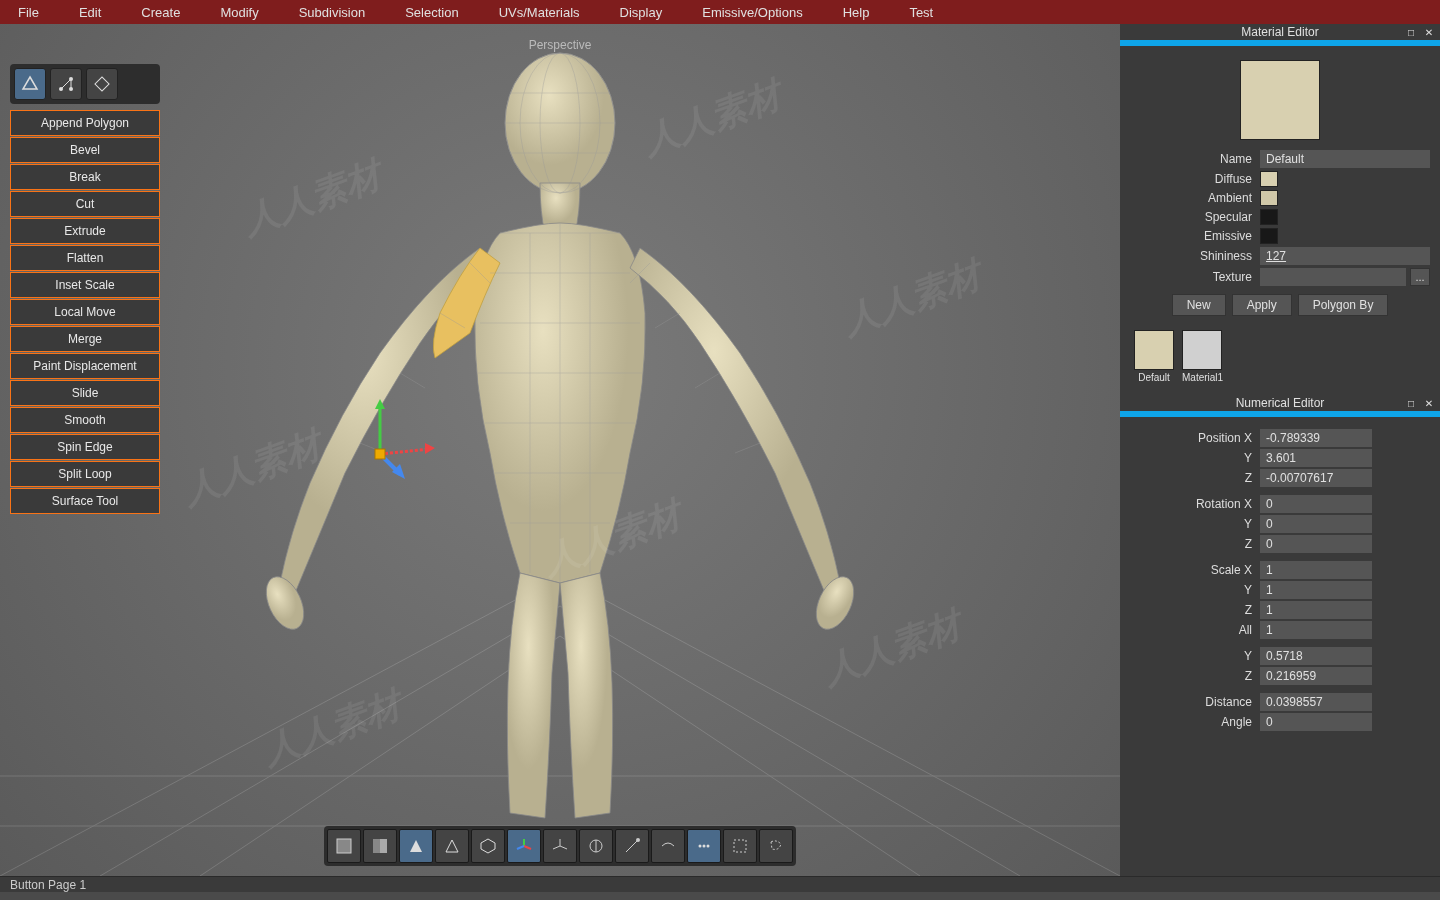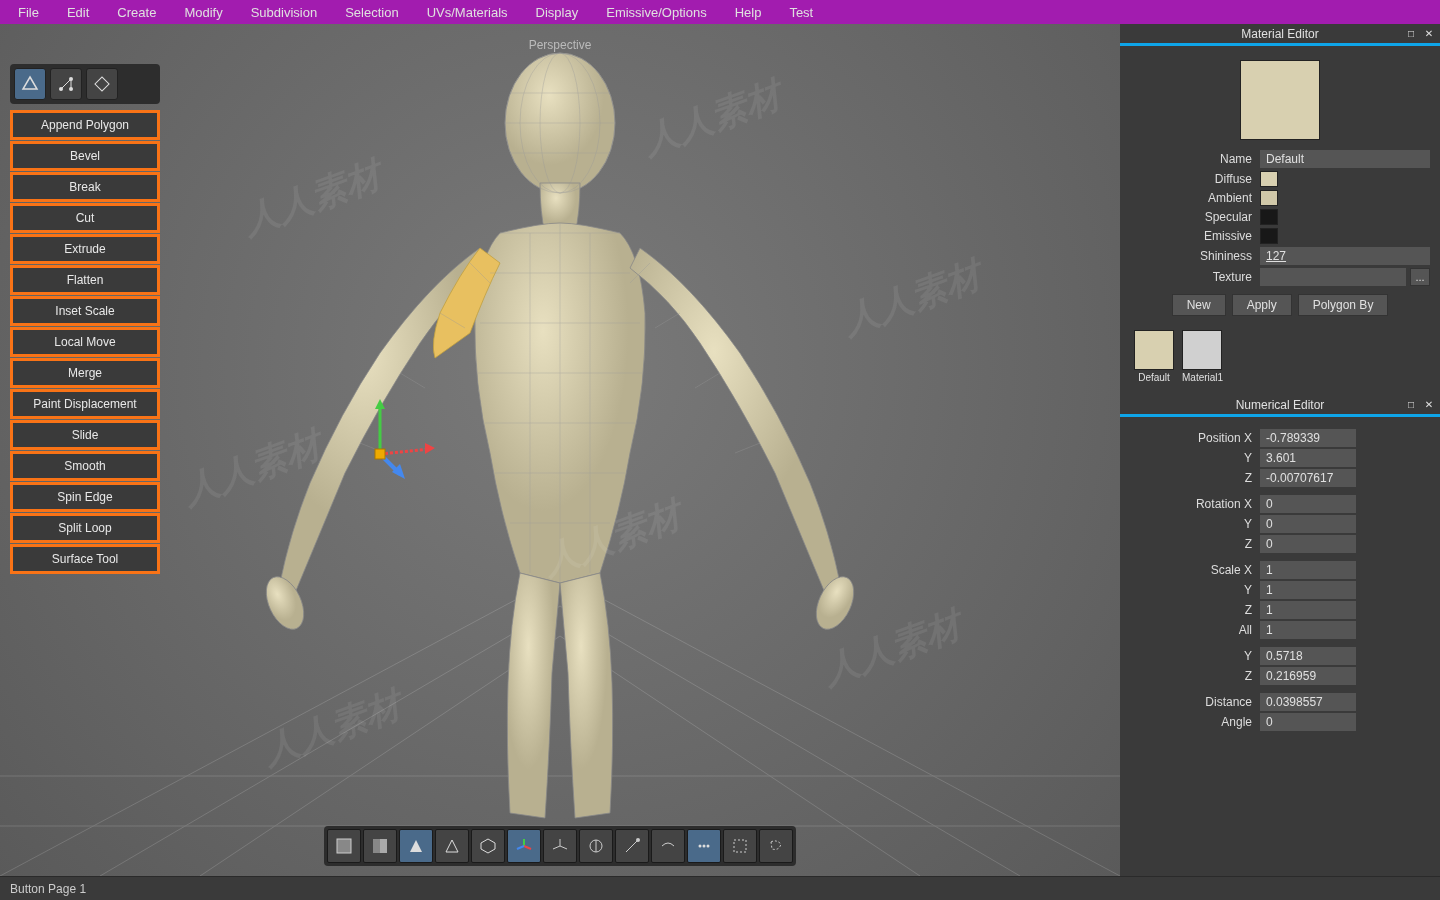--- a/index.html
+++ b/index.html
@@ -1,53 +1,53 @@
 <!DOCTYPE html>
 <html><head>
 <meta charset="utf-8">
 <style>
 * { margin: 0; padding: 0; box-sizing: border-box; font-family: Arial, sans-serif; }
 body { width: 1440px; height: 900px; background: #4a4a4a; color: #e0e0e0; overflow: hidden; position: relative; }
 
 
-.menubar { height: 24px; background: #a21caf; display: flex; align-items: center; padding: 0 8px; gap: 8px; font-size: 13px; }
+.menubar { height: 24px; background: #7f1d1d; display: flex; align-items: center; padding: 0 8px; gap: 20px; font-size: 13px; }
 .menubar .menu-item { padding: 2px 10px; cursor: pointer; }
 
 
 .main { display: flex; height: 852px; }
 .viewport-area { flex: 1; position: relative; background: #6b6b6b; }
 .right-panels { width: 320px; background: #3a3a3a; display: flex; flex-direction: column; }
 
 
 .left-toolbar { position: absolute; left: 10px; top: 40px; width: 150px; z-index: 10; }
 .toolbar-icons { display: flex; gap: 4px; margin-bottom: 6px; background: #2d2d2d; padding: 4px; border-radius: 4px; }
 .toolbar-icon { width: 32px; height: 32px; background: #444; border: 1px solid #222; border-radius: 3px; display: flex; align-items: center; justify-content: center; cursor: pointer; }
 .toolbar-icon.active { background: #4a6a8a; }
-.tool-btn { display: block; width: 100%; background: #3a3a3a; color: #e8e8e8; border: 3px solid #f97316; padding: 5px 0; font-size: 12px; text-align: center; cursor: pointer; margin-bottom: 1px; }
+.tool-btn { display: block; width: 100%; background: #3a3a3a; color: #e8e8e8; border: 1px solid #f97316; padding: 5px 0; font-size: 12px; text-align: center; cursor: pointer; margin-bottom: 1px; }
 
 
 .viewport-label { position: absolute; top: 14px; left: 50%; transform: translateX(-50%); font-size: 12px; color: #bbb; }
 .viewport-3d { position: absolute; inset: 0; background: radial-gradient(circle at 50% 40%, #7a7a7a 0%, #5a5a5a 100%); }
 
 
 .mannequin { position: absolute; left: 50%; top: 48%; transform: translate(-50%, -50%); }
 
 
 .grid { position: absolute; bottom: 0; left: 0; right: 0; height: 400px; pointer-events: none; opacity: 0.15; }
 
 
 .gizmo { position: absolute; left: 340px; top: 370px; }
 
 
 .bottom-toolbar { position: absolute; bottom: 10px; left: 50%; transform: translateX(-50%); display: flex; gap: 2px; background: #2d2d2d; padding: 3px; border-radius: 4px; }
 .bottom-icon { width: 34px; height: 34px; background: #444; border: 1px solid #1a1a1a; border-radius: 2px; display: flex; align-items: center; justify-content: center; cursor: pointer; }
 .bottom-icon.active { background: #4a6a8a; }
 
 
-.panel-header { height: 22px; background: #3a3a3a; display: flex; align-items: center; justify-content: center; font-size: 12px; position: relative; border-bottom: 3px solid #0ea5e9; }
+.panel-header { height: 22px; background: #3a3a3a; display: flex; align-items: center; justify-content: center; font-size: 12px; position: relative; border-bottom: 6px solid #0ea5e9; }
 .panel-header .panel-controls { position: absolute; right: 4px; display: flex; gap: 4px; }
 .panel-ctrl { width: 14px; height: 14px; cursor: pointer; display: flex; align-items: center; justify-content: center; font-size: 10px; }
 
 
 .material-editor { padding: 8px 10px; background: #3a3a3a; }
 .swatch-large { width: 80px; height: 80px; background: #d8d0b0; margin: 6px auto 10px; border: 1px solid #222; }
 .prop-row { display: flex; align-items: center; margin-bottom: 3px; font-size: 12px; }
 .prop-label { width: 130px; text-align: right; padding-right: 8px; color: #ddd; }
 .prop-input { flex: 1; background: #555; border: none; color: #e0e0e0; padding: 2px 6px; font-size: 12px; height: 18px; }
 .color-chip { width: 18px; height: 16px; border: 1px solid #222; }
@@ -55,26 +55,26 @@
 .panel-btn { background: #555; color: #e0e0e0; border: 1px solid #333; padding: 3px 14px; font-size: 12px; cursor: pointer; }
 .material-list { display: flex; gap: 8px; margin-top: 10px; padding: 4px; }
 .mat-item { text-align: center; font-size: 10px; }
 .mat-swatch { width: 40px; height: 40px; border: 1px solid #222; margin-bottom: 2px; }
 
 
 .numerical-editor { padding: 8px 10px; background: #3a3a3a; flex: 1; margin-top: 4px; }
 .num-group { margin-bottom: 8px; }
 .num-row { display: flex; align-items: center; margin-bottom: 2px; font-size: 12px; }
 .num-label { width: 130px; text-align: right; padding-right: 8px; color: #ddd; }
-.num-input { width: 96px; background: #555; border: none; color: #e0e0e0; padding: 2px 6px; font-size: 12px; height: 18px; }
+.num-input { width: 112px; background: #555; border: none; color: #e0e0e0; padding: 2px 6px; font-size: 12px; height: 18px; }
 .coord-select { width: 90px; background: #555; border: none; color: #e0e0e0; padding: 2px 4px; font-size: 12px; height: 20px; }
 .small-btn { width: 20px; height: 18px; background: #555; border: 1px solid #333; color: #ddd; font-size: 11px; cursor: pointer; margin-left: 4px;}
 
 
-.statusbar { height: 24px; background: #3a3a3a; display: flex; align-items: center; padding: 0 10px; font-size: 12px; color: #ccc; border-top: 1px solid #2a2a2a; }
+.statusbar { height: 16px; background: #3a3a3a; display: flex; align-items: center; padding: 0 10px; font-size: 12px; color: #ccc; border-top: 1px solid #2a2a2a; }
 
 
 .watermark { position: absolute; font-size: 36px; font-weight: bold; color: rgba(255,255,255,0.08); font-style: italic; transform: rotate(-20deg); pointer-events: none; }
 </style>
 </head>
 <body>
 
 <div class="menubar">
   <div class="menu-item">File</div>
   <div class="menu-item">Edit</div>

